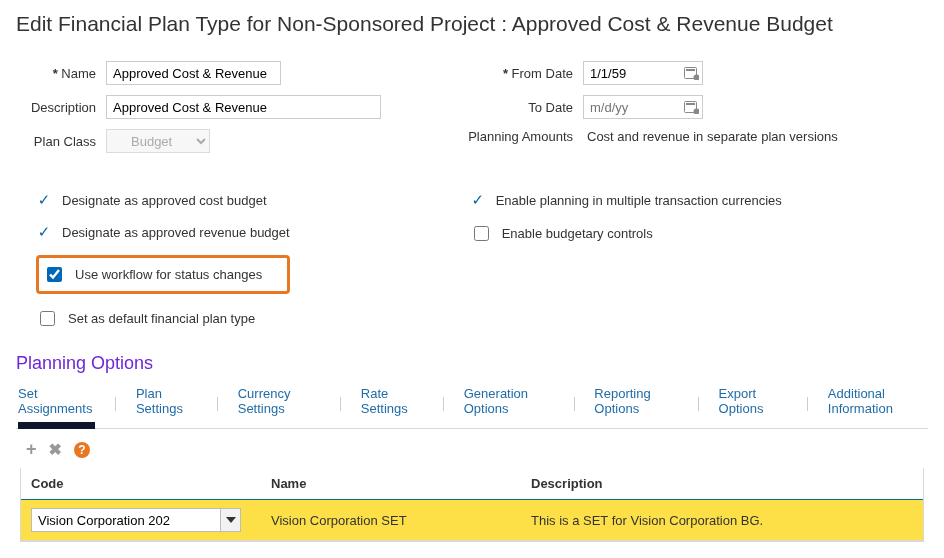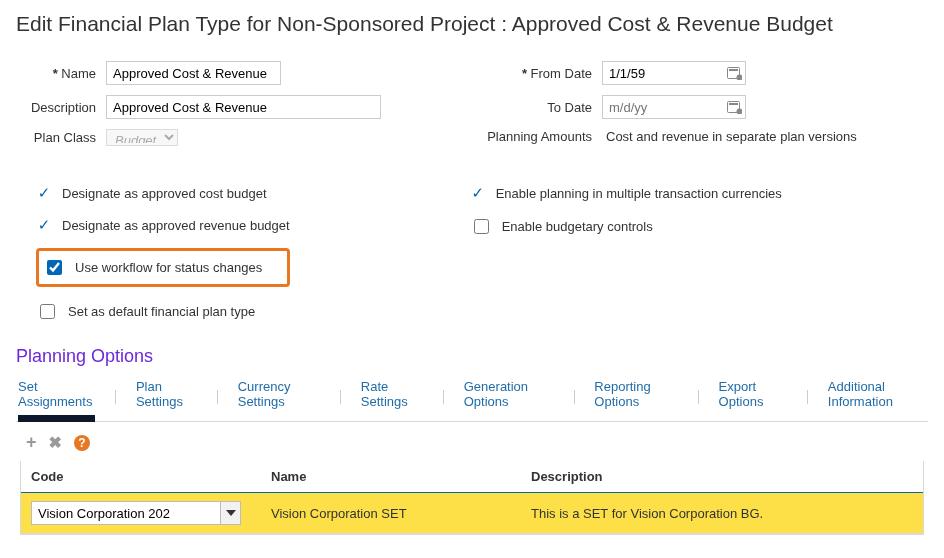--- a/index.html
+++ b/index.html
@@ -12,21 +12,21 @@
     padding: 12px 16px 20px 16px;
   }
   h1.page-title {
     font-size: 21px;
     font-weight: normal;
     color: #333;
     margin: 0 0 25px 0;
   }
   .form-grid {
     display: flex;
-    gap: 91px;
+    gap: 72px;
   }
   .col { flex: 0 0 auto; }
   .field-row {
     display: flex;
     align-items: center;
     margin-bottom: 10px;
   }
   .field-label {
     width: 90px;
     text-align: right;
@@ -38,29 +38,28 @@
   .req { color: #333; font-weight: bold; }
   input[type="text"].text-field {
     border: 1px solid #ccc;
     padding: 4px 6px;
     font-size: 13px;
     height: 24px;
     background: #fff;
   }
   .w-name { width: 175px; }
   .w-desc { width: 275px; }
-  .w-date { width: 144px; }
+  .w-date { width: 120px; }
   select.select-field {
     border: 1px solid #ccc;
     background: #f4f4f4;
     font-size: 13px;
-    height: 17px;
-    padding: 2px 4px;
+    height: 24px;
+    padding: 2px 20px;
     color: #888;
-    font-style: italic;
   }
   .date-wrap { position: relative; display: inline-block; }
   .date-icon {
     position: absolute;
     right: 4px;
     top: 50%;
     transform: translateY(-50%);
     color: #888;
     pointer-events: none;
   }

